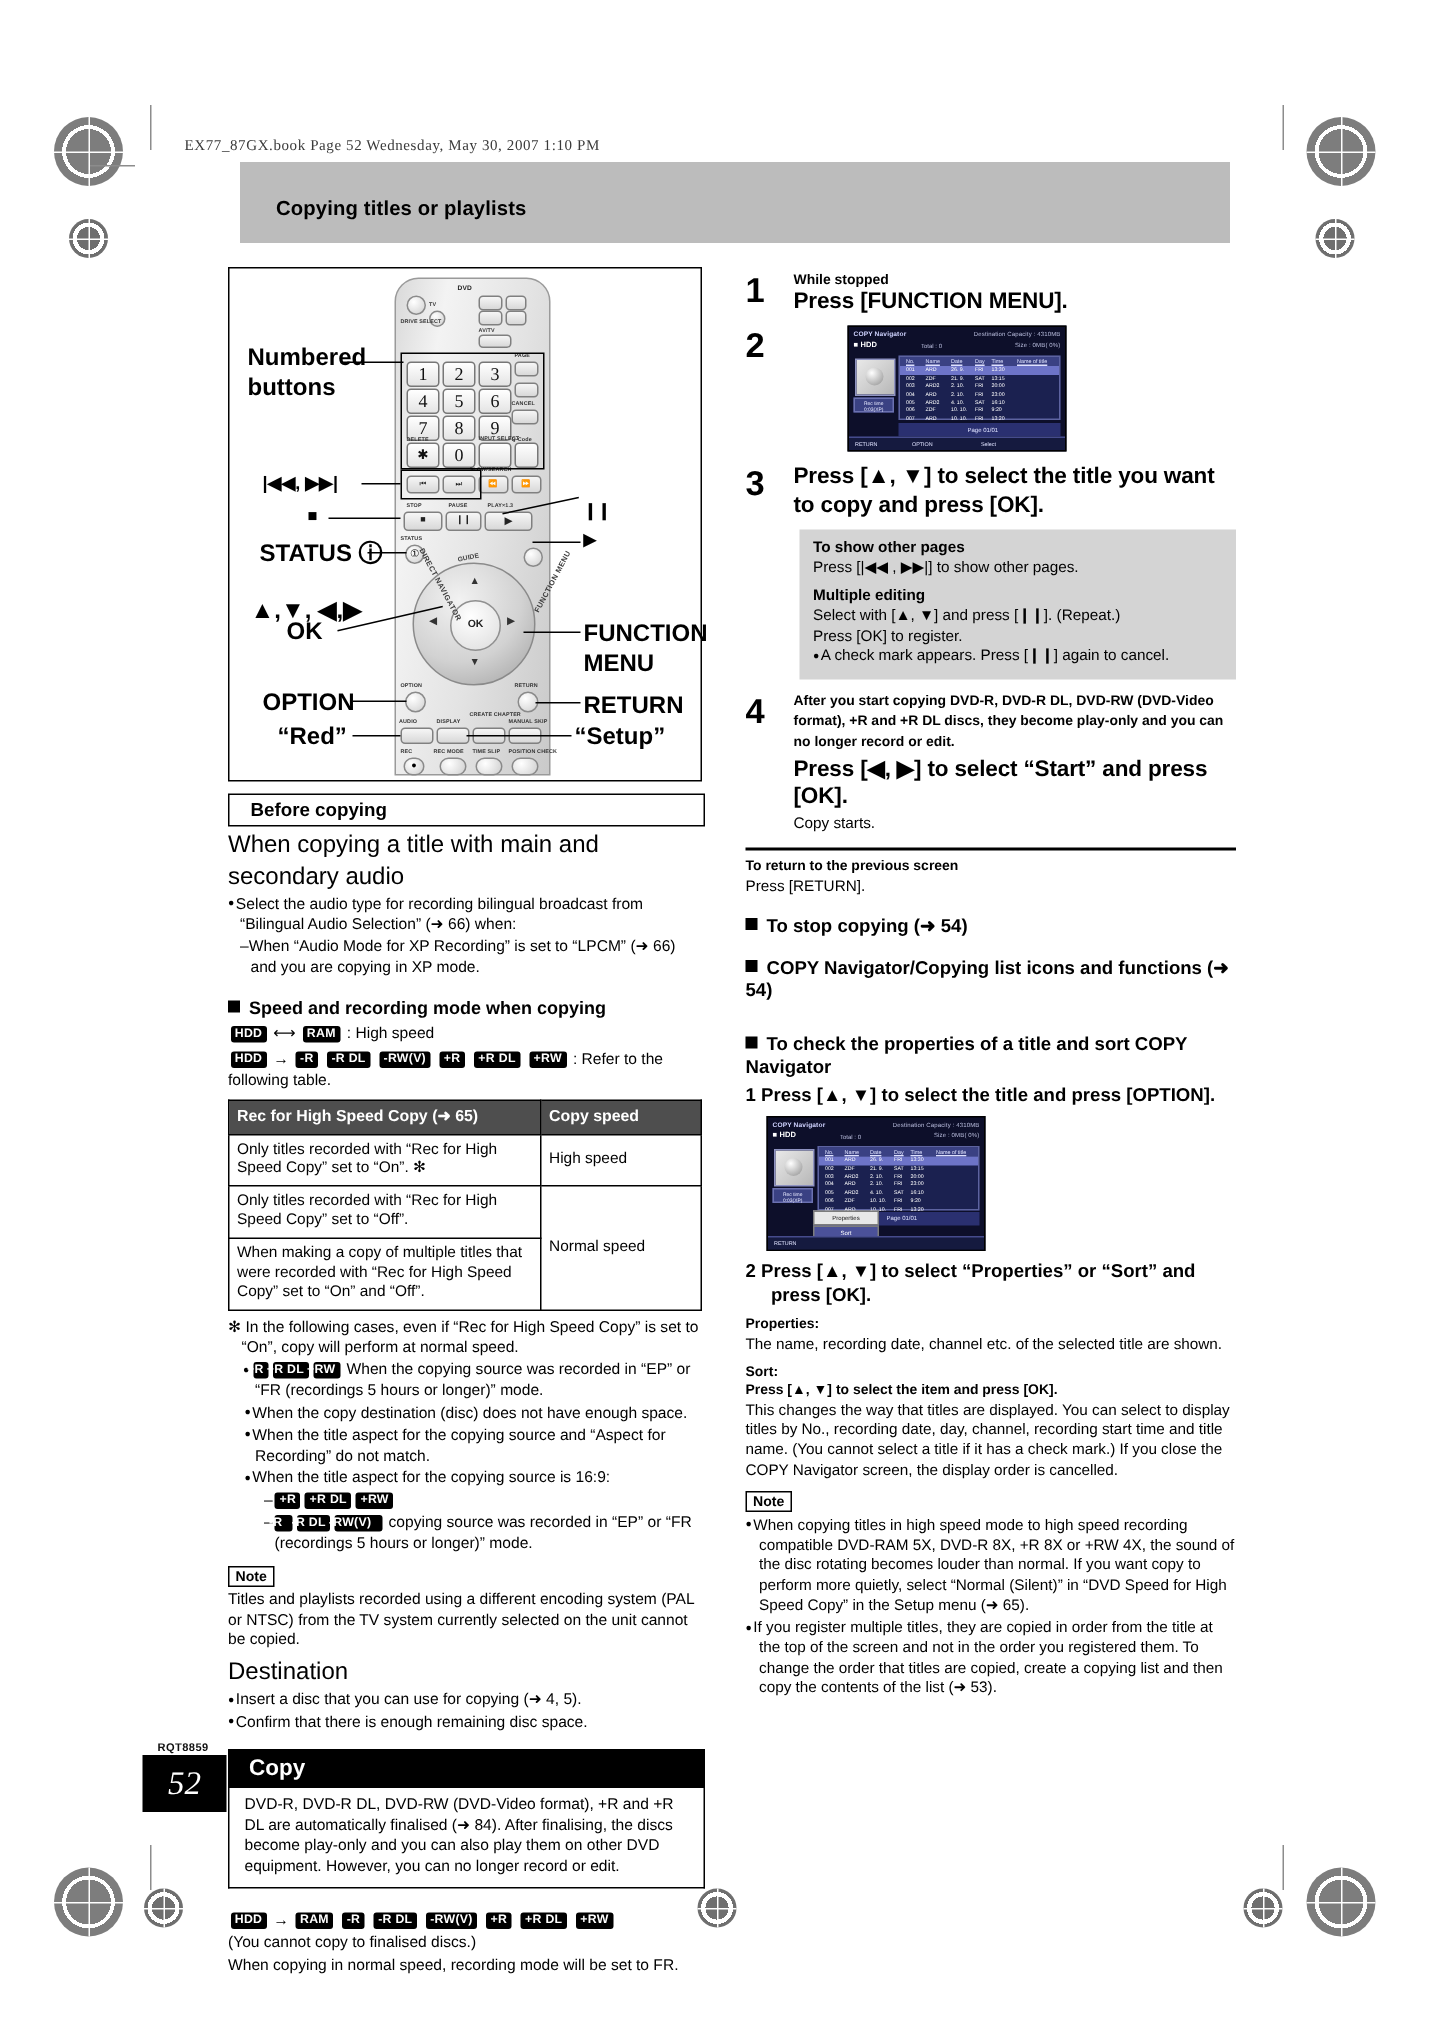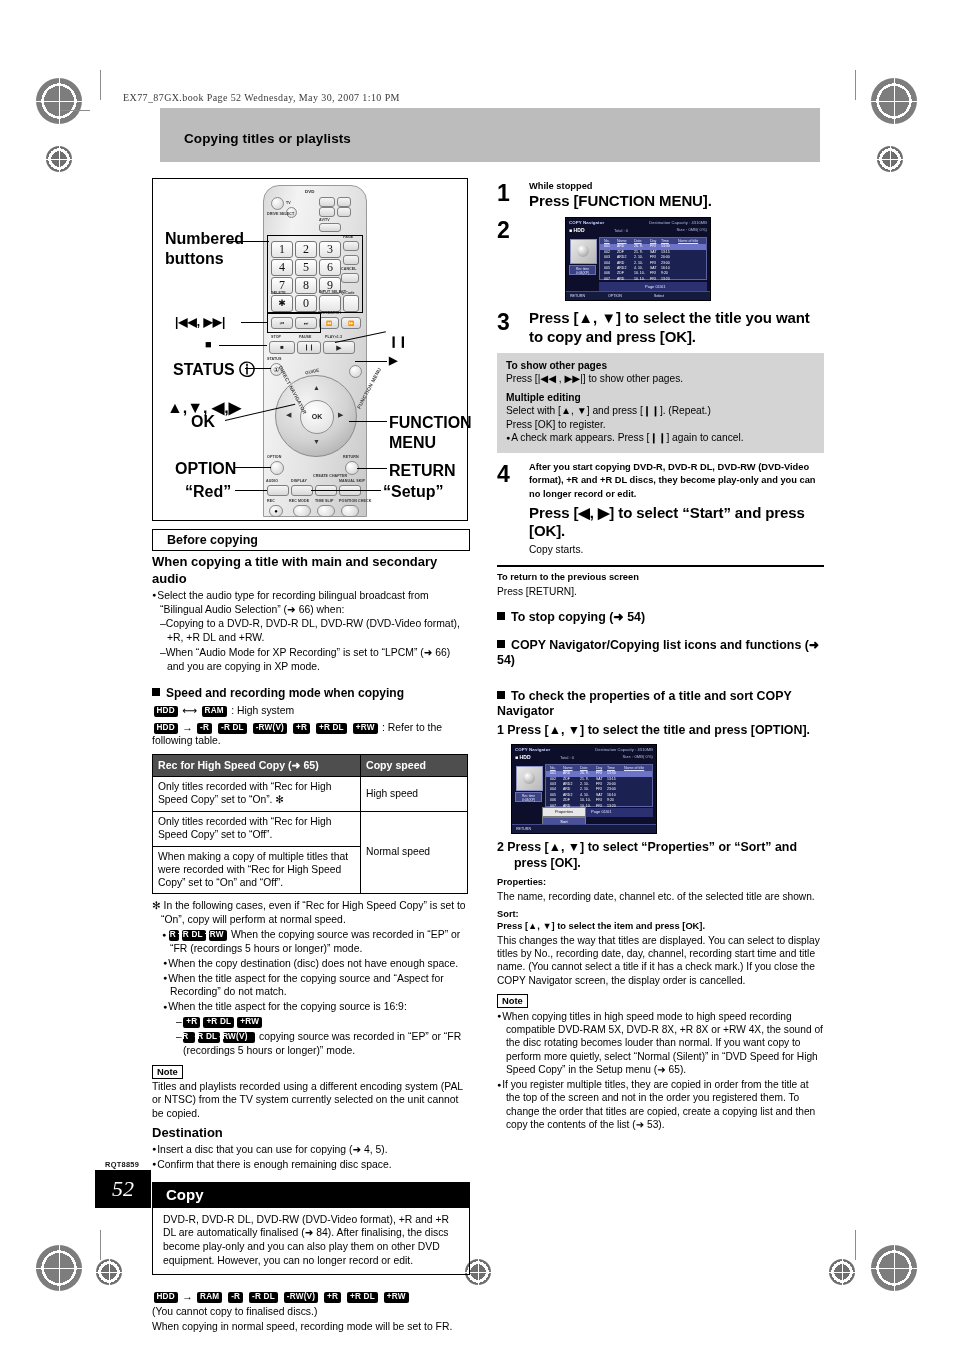--- a/index.html
+++ b/index.html
@@ -46,21 +46,21 @@
         background:radial-gradient(circle at 40% 32%,#ffffff,#dcdcdc);border:1px solid #909090;
         font-size:7px;line-height:32px;text-align:center;font-weight:bold;color:#222;}
   .arrow-s{position:absolute;font-size:7px;color:#333;line-height:1;}
   .sidecurve{position:absolute;font-size:5px;color:#333;font-weight:bold;letter-spacing:.3px;}
 
   .leadline{position:absolute;background:#000;height:1px;}
   .lbl{position:absolute;font-size:16px;font-weight:bold;white-space:nowrap;line-height:1.22;}
 
   
   .hbar{margin-top:8px;border:1px solid #000;padding:3px 0 3px 14px;font-size:12.5px;font-weight:bold;}
-  .sub-bold{font-size:13px;font-weight:bold;margin-top:3px;line-height:1.3;}
+  .sub-bold{font-size:16px;font-weight:normal;margin-top:3px;line-height:1.3;}
   .p{font-size:10.4px;line-height:1.33;margin-top:1px;}
   .p.ind{padding-left:8px;text-indent:-8px;}
   .p.ind2{padding-left:15px;text-indent:-7px;}
   .bull::before{content:"\25CF";font-size:7px;vertical-align:1.5px;margin-right:1px;}
   .sect{font-size:12px;font-weight:bold;margin-top:12px;}
   .sect .sq{display:inline-block;width:8px;height:8px;background:#000;margin-right:6px;vertical-align:1px;}
 
   .tag{display:inline-block;background:#000;color:#fff;font-size:8.2px;font-weight:bold;
        padding:1px 3px 1.5px 3px;border-radius:2px;line-height:1.05;margin:0 1.5px;vertical-align:1px;letter-spacing:.2px;}
 
@@ -78,21 +78,21 @@
            font-family:"Liberation Serif",serif;font-style:italic;font-size:22px;text-align:center;line-height:38px;}
 
   
   .step{position:relative;margin-top:2px;}
   .stepnum{position:absolute;left:0;top:0;width:26px;font-size:23px;font-weight:bold;font-family:"Liberation Sans",sans-serif;}
   .stepbody{margin-left:32px;}
   .small-b{font-size:9.3px;font-weight:bold;line-height:1.3;}
   .big-b{font-size:15px;font-weight:bold;line-height:1.22;letter-spacing:-.1px;}
   .note-s{font-size:10.2px;line-height:1.3;margin-top:2px;}
 
-  .greybox{background:#d4d4d4;padding:6px 9px 8px 9px;margin-top:7px;font-size:10.2px;line-height:1.32;}
+  .greybox{background:#d4d4d4;padding:6px 9px 8px 9px;margin-top:7px;font-size:10.2px;line-height:1.32;margin-left:36px;}
   .rule{border-top:2px solid #000;margin-top:9px;}
   .rsect{font-size:12.4px;font-weight:bold;margin-top:12px;line-height:1.25;}
   .rsect .sq{display:inline-block;width:8px;height:8px;background:#000;margin-right:6px;vertical-align:1px;}
   .numstep{font-size:12.4px;font-weight:bold;margin-top:3px;line-height:1.25;padding-left:17px;text-indent:-17px;}
 
   
   .tvbox{border:1px solid #000;background:#0d0f2a;color:#fff;position:relative;box-sizing:border-box;}
   .tv1{width:146px;height:84px;margin:7px 0 0 36px;}
   .tv2{width:146px;height:90px;margin:6px 0 0 14px;}
   .tv-hdrA{position:absolute;left:3px;top:2px;font-size:4.4px;font-weight:bold;color:#cfd3ff;letter-spacing:.1px;}
@@ -269,32 +269,31 @@
       <div class="lbl" style="left:236px;top:282px;">RETURN</div>
       <div class="leadline" style="left:204px;top:289px;width:30px;"></div>
 
       <div class="lbl" style="left:230px;top:303px;">“Setup”</div>
       <div class="leadline" style="left:158px;top:311px;width:70px;"></div>
     </div>
 
     <div class="hbar">Before copying</div>
     <div class="sub-bold">When copying a title with main and secondary audio</div>
     <div class="p ind bull">Select the audio type for recording bilingual broadcast from “Bilingual Audio Selection” (➜ 66) when:</div>
-    <div class="p ind2">–Copying to a DVD-R, DVD-R DL, DVD-RW (DVD-Video format), +R, +R DL and +RW.</div>
     <div class="p ind2">–When “Audio Mode for XP Recording” is set to “LPCM” (➜ 66) and you are copying in XP mode.</div>
 
     <div class="sect">
       <span class="sq"></span><span>Speed and recording mode when copying</span>
     </div>
 
     <div class="p" style="margin-top:4px;">
       <span class="tag">HDD</span>
       <span>⟷</span>
       <span class="tag">RAM</span>
-      <span>: High system</span>
+      <span>: High speed</span>
     </div>
     <div class="p" style="margin-top:3px;">
       <span class="tag">HDD</span>
       <span>→</span>
       <span class="tag">-R</span>
       <span class="tag">-R DL</span>
       <span class="tag">-RW(V)</span>
       <span class="tag">+R</span>
       <span class="tag">+R DL</span>
       <span class="tag">+RW</span>

